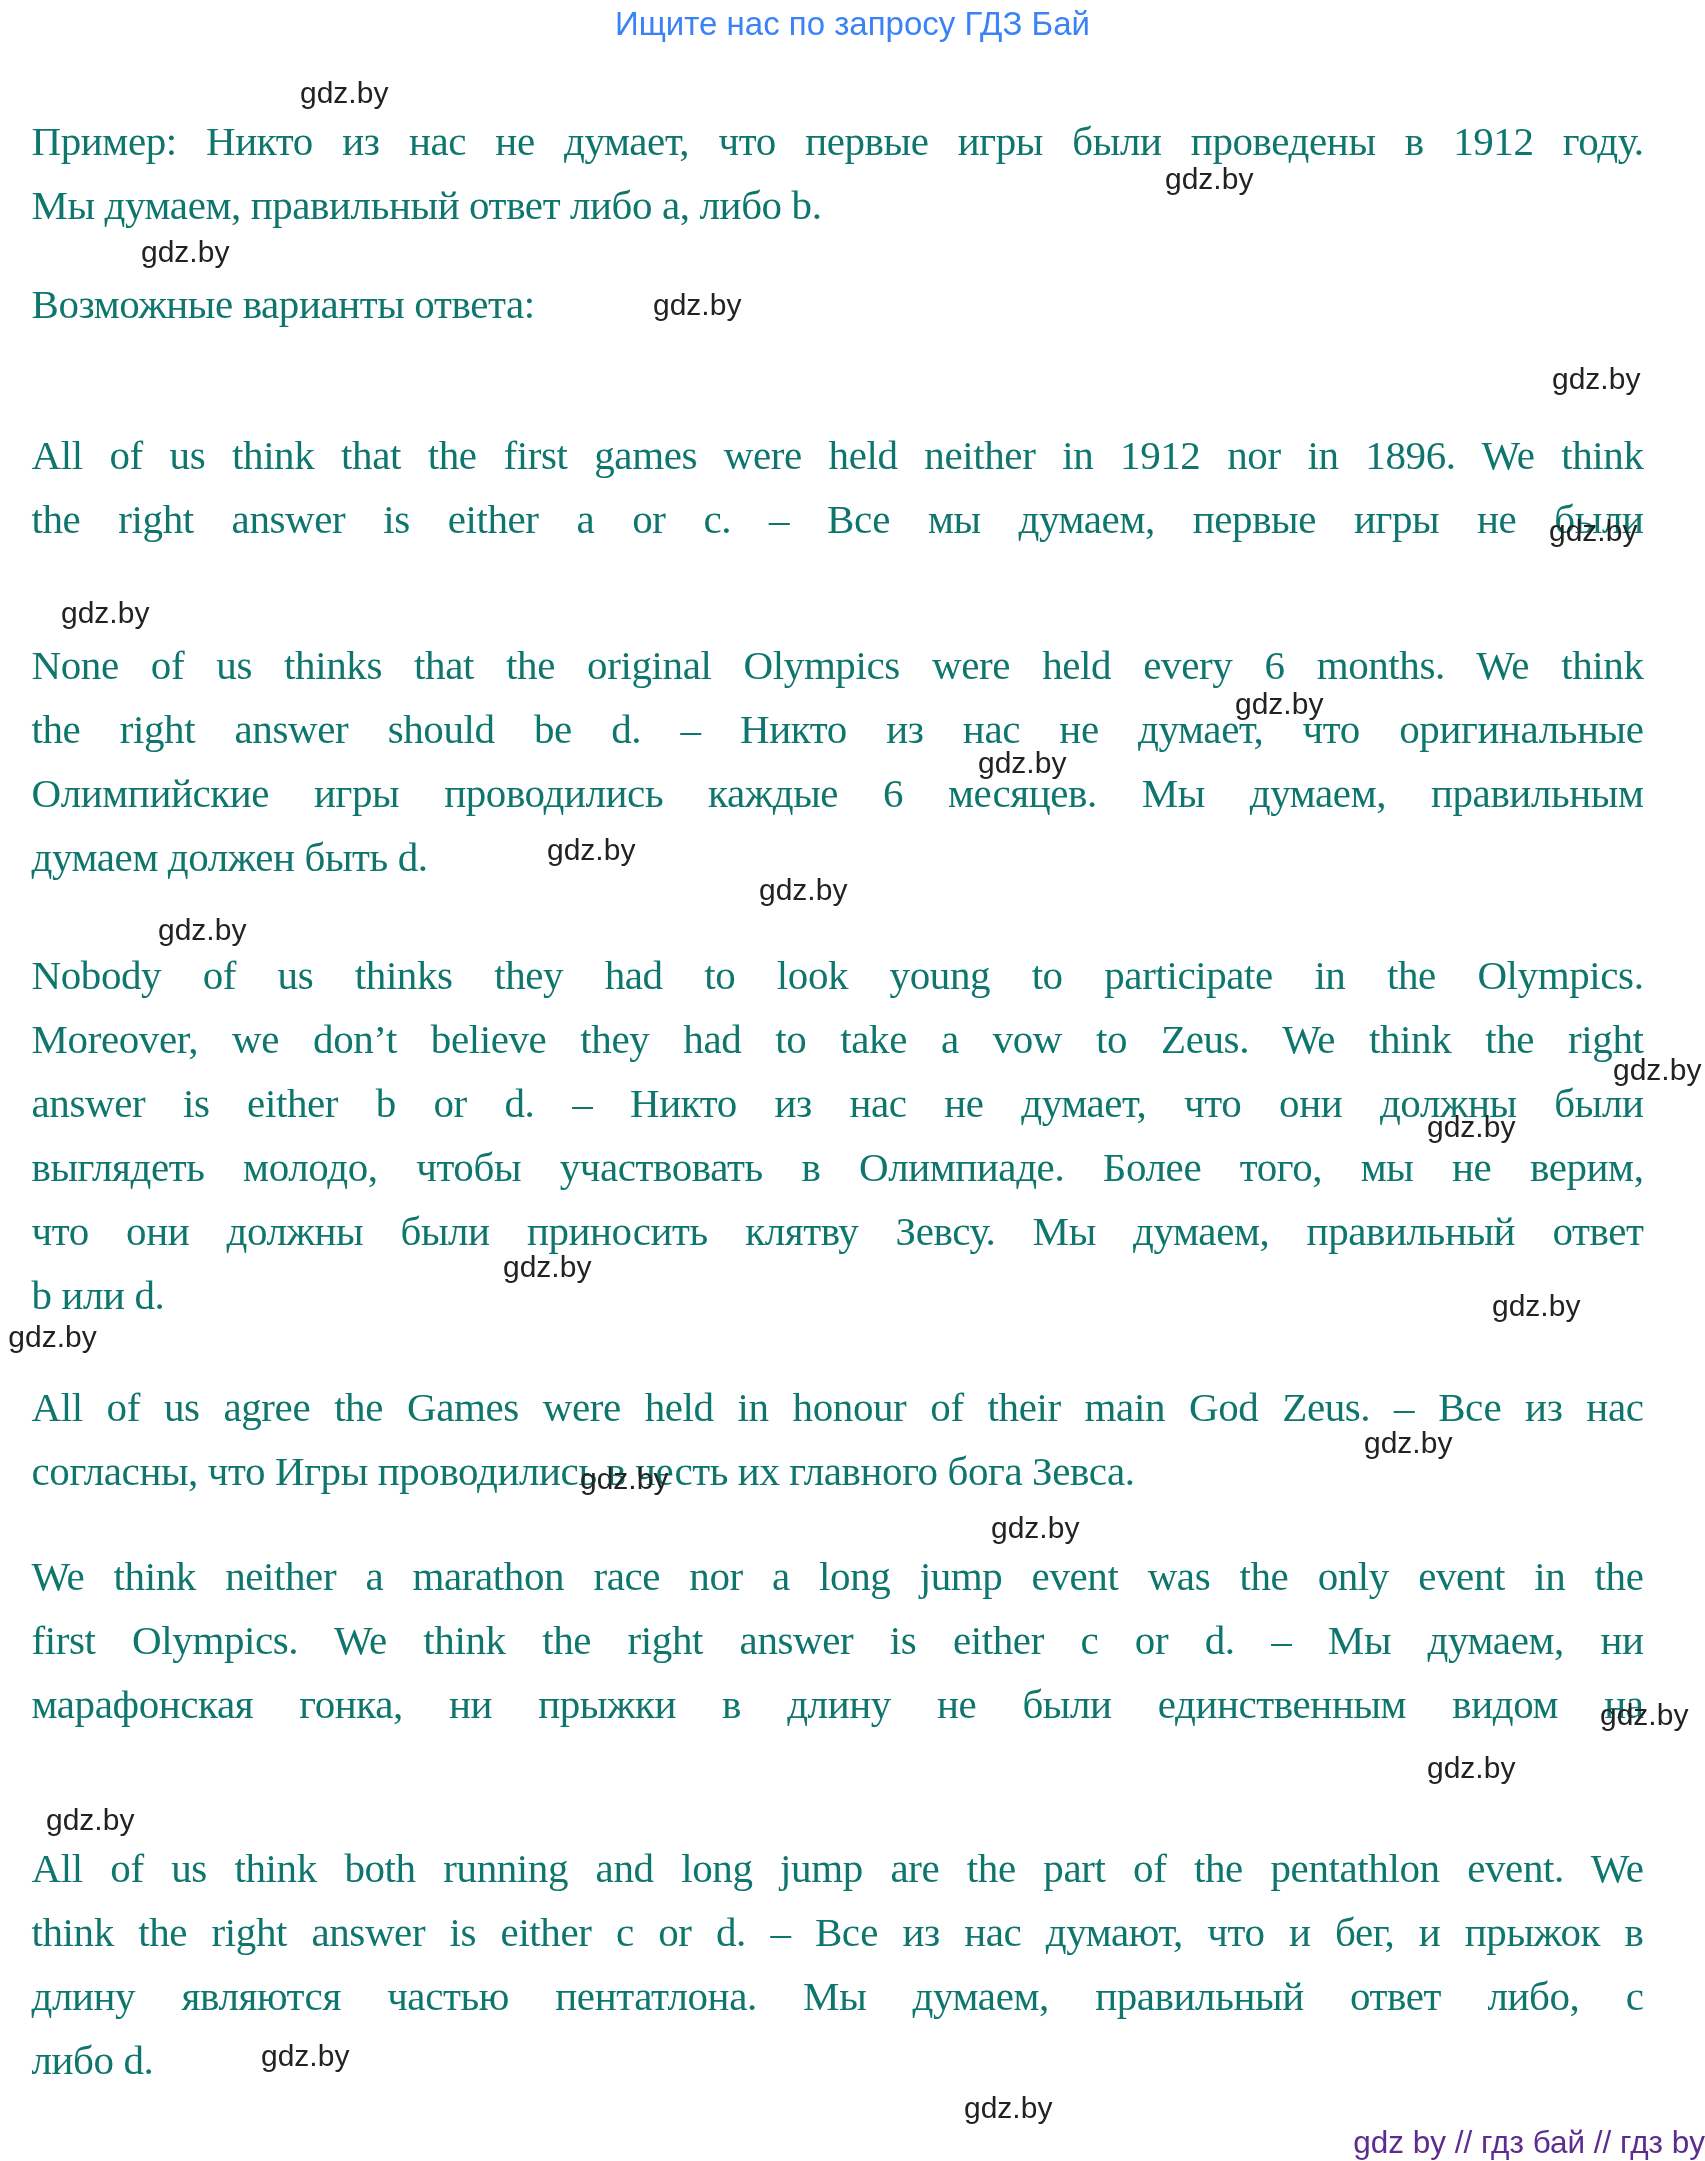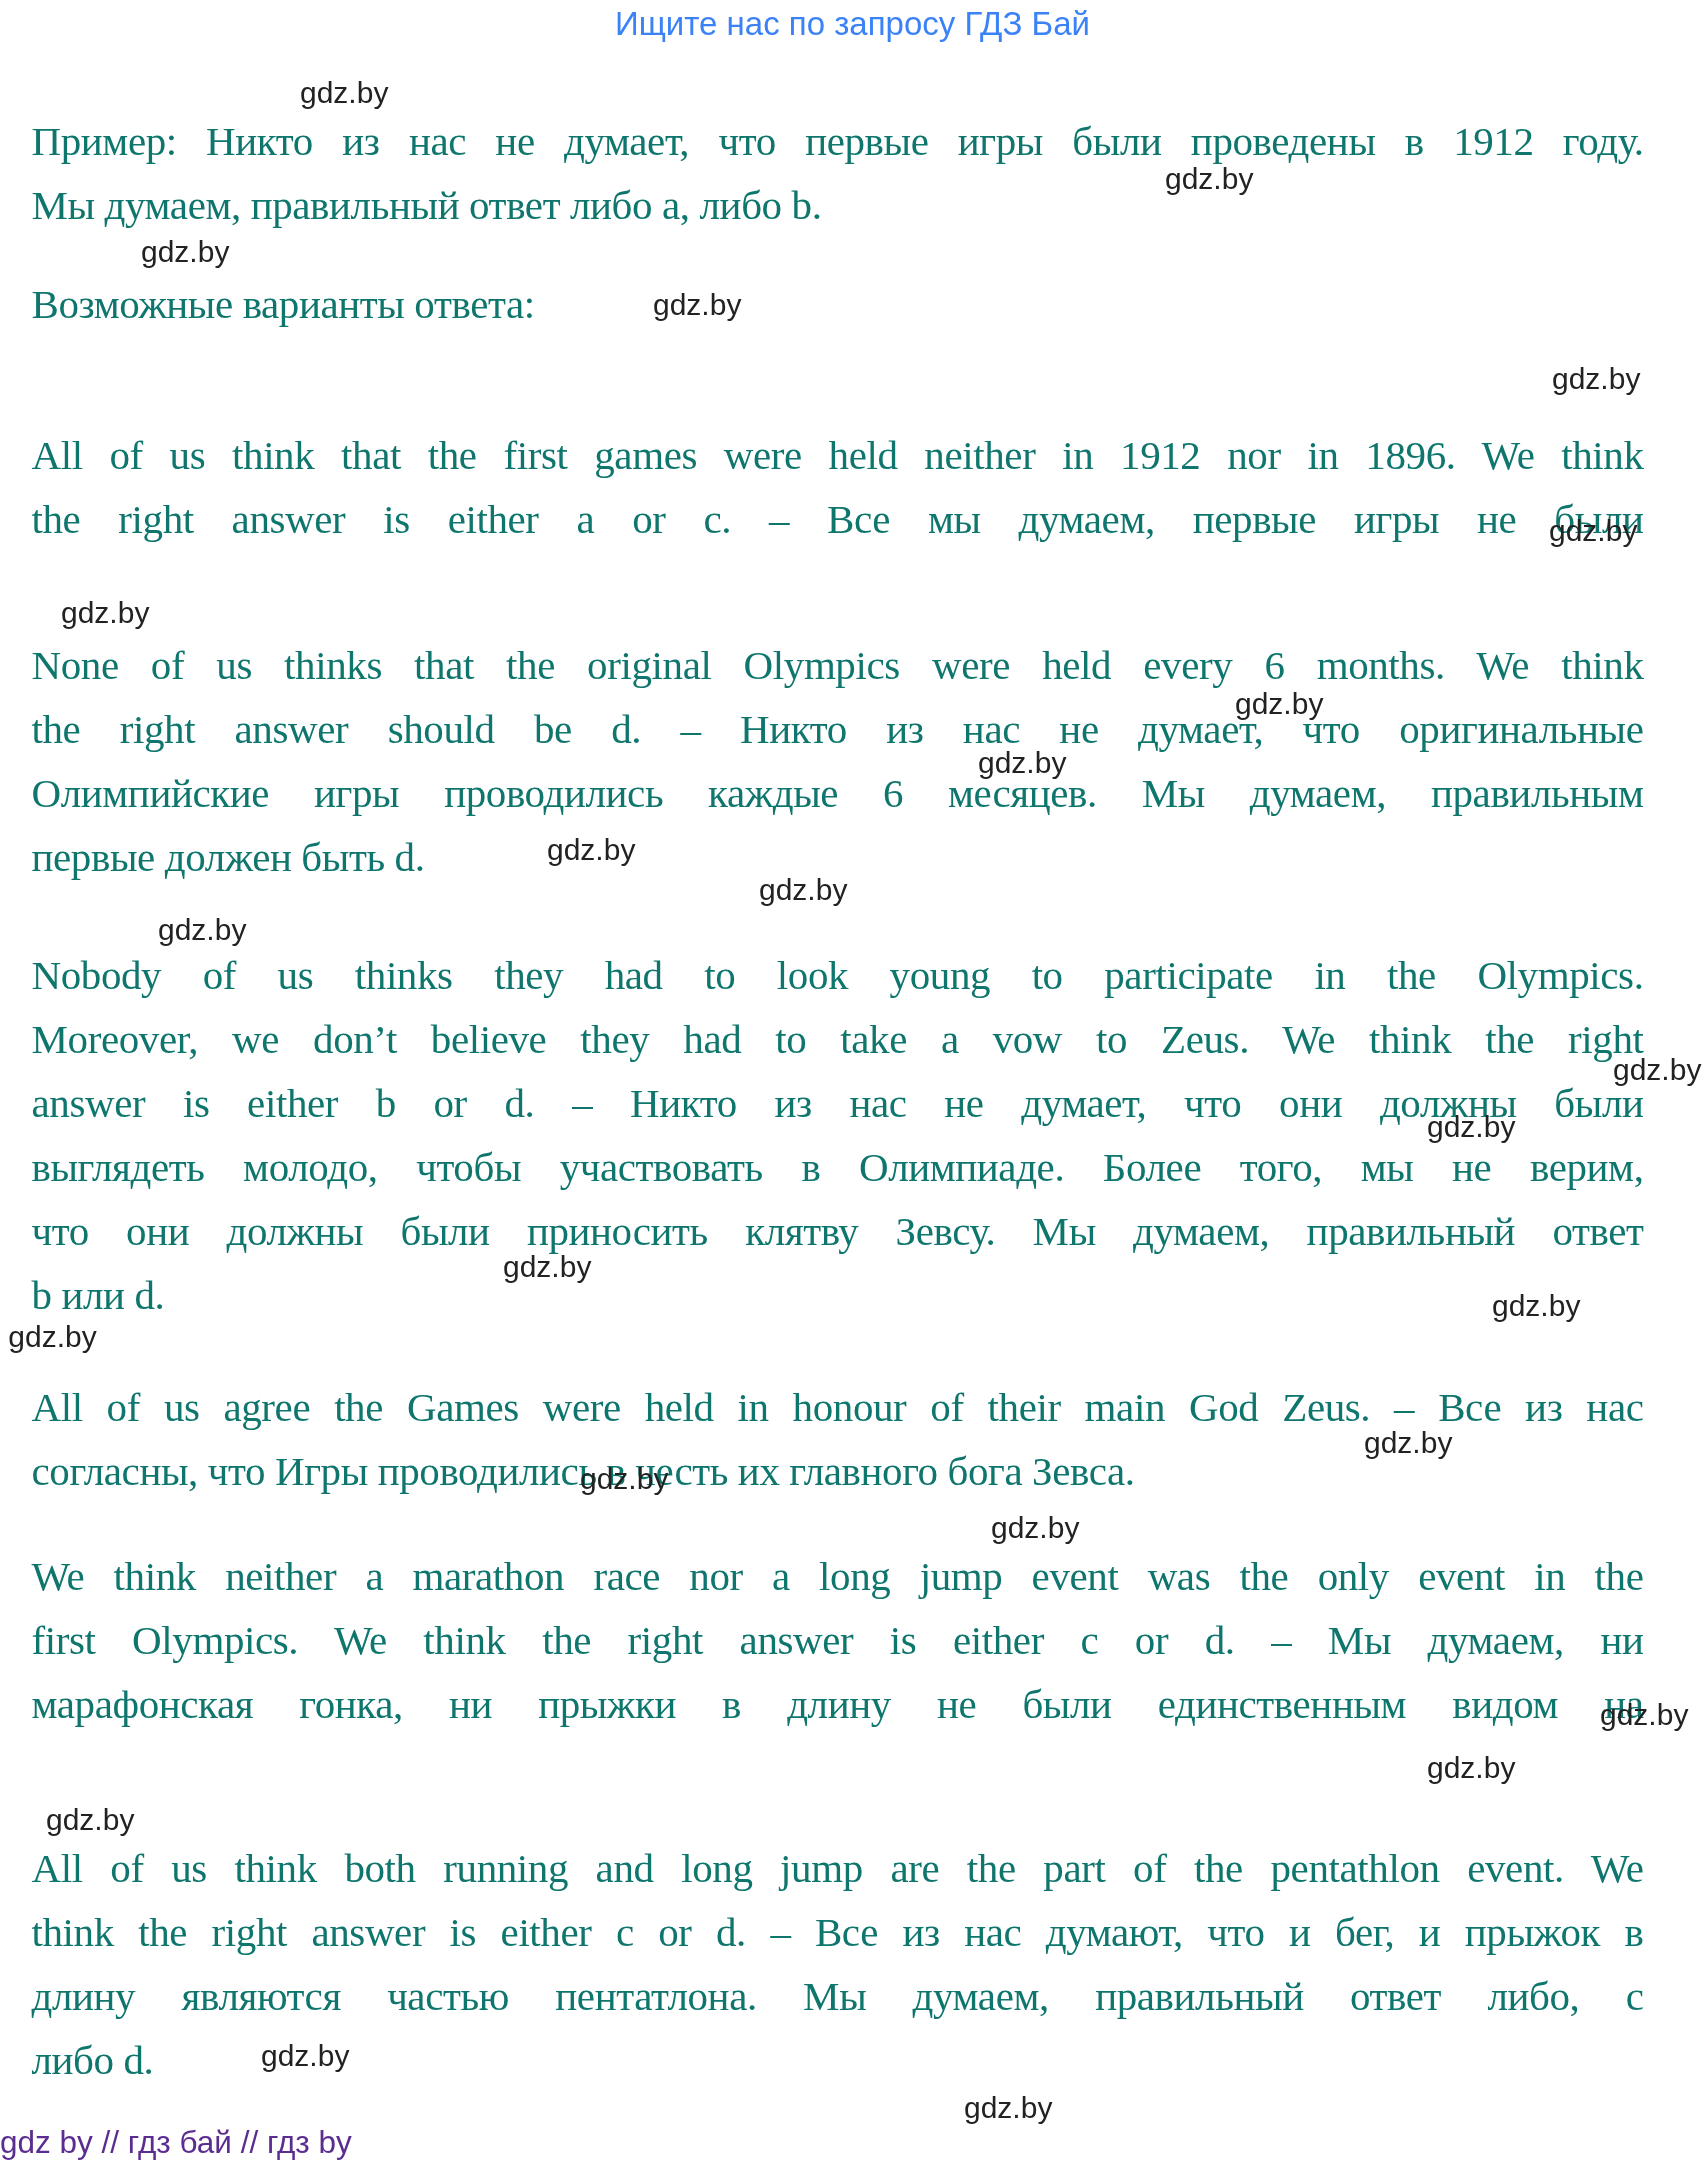--- a/index.html
+++ b/index.html
@@ -35,21 +35,21 @@
   .p8 { top: 1836px; }
   .wm {
     position: absolute;
     font-family: "Liberation Sans", "DejaVu Sans", sans-serif;
     font-size: 30px; line-height: 25px;
     color: #222222;
     white-space: nowrap;
   }
   .footer-links {
     position: absolute; top: 2124px; left: 0; width: 100%;
-    text-align: left;
+    text-align: right;
     font-family: "Liberation Sans", "DejaVu Sans", sans-serif;
     font-size: 31.5px; line-height: 36px;
     color: #5c2d91;
   }
 </style>
 </head>
 <body>
 
 <div class="promo">Ищите нас по запросу ГДЗ Бай</div>
 
@@ -64,21 +64,21 @@
 
 <div class="para p3">
   <div class="ln">All of us think that the first games were held neither in 1912 nor in 1896. We think</div>
   <div class="ln">the right answer is either a or c. – Все мы думаем, первые игры не были</div>
 </div>
 
 <div class="para p4">
   <div class="ln">None of us thinks that the original Olympics were held every 6 months. We think</div>
   <div class="ln">the right answer should be d. – Никто из нас не думает, что оригинальные</div>
   <div class="ln">Олимпийские игры проводились каждые 6 месяцев. Мы думаем, правильным</div>
-  <div class="ln last">первые должен быть d.</div>
+  <div class="ln last">думаем должен быть d.</div>
 </div>
 
 <div class="para p5">
   <div class="ln">Nobody of us thinks they had to look young to participate in the Olympics.</div>
   <div class="ln">Moreover, we don’t believe they had to take a vow to Zeus. We think the right</div>
   <div class="ln">answer is either b or d. – Никто из нас не думает, что они должны были</div>
   <div class="ln">выглядеть молодо, чтобы участвовать в Олимпиаде. Более того, мы не верим,</div>
   <div class="ln">что они должны были приносить клятву Зевсу. Мы думаем, правильный ответ</div>
   <div class="ln last">b или d.</div>
 </div>

